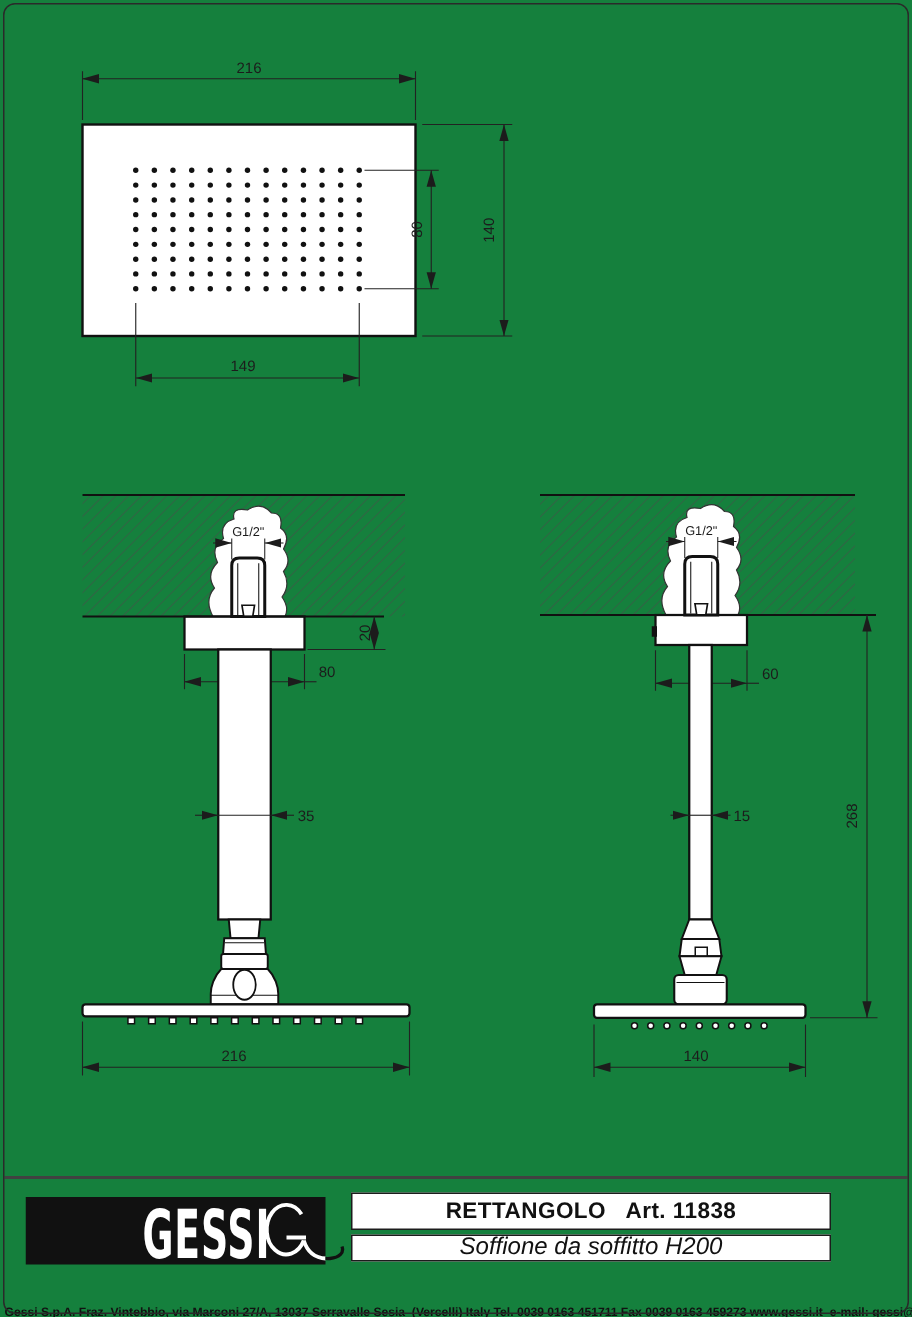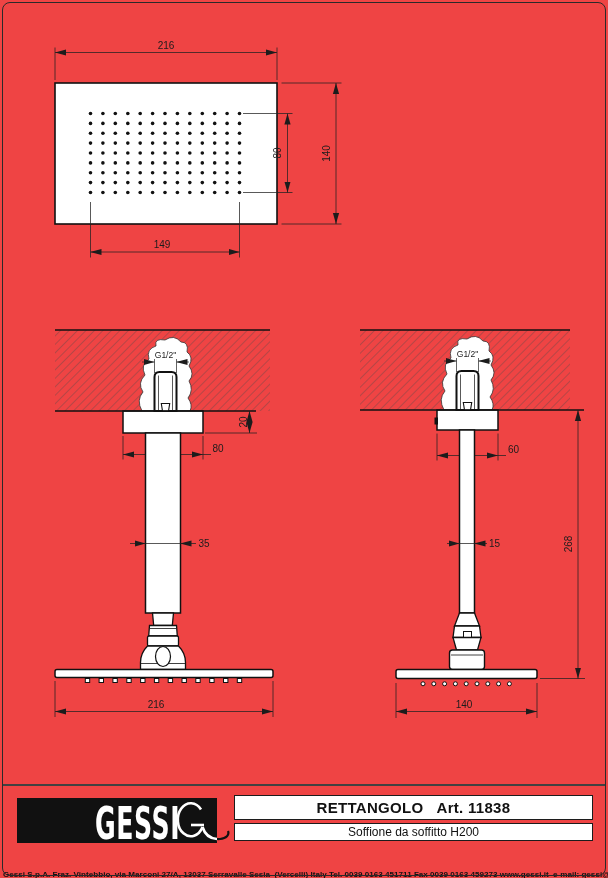--- a/index.html
+++ b/index.html
@@ -1,39 +1,39 @@
 <!DOCTYPE html>
 <html><head>
 <meta charset="utf-8">
 <style>
   html,body{margin:0;padding:0;background:#fff;}
   .page{
-    position:relative;width:608px;height:878px;background:#ef4444;
+    position:relative;width:608px;height:878px;background:#15803d;
     font-family:"Liberation Sans",sans-serif;overflow:hidden;box-sizing:border-box;
   }
   .page-border{
     position:absolute;left:2px;top:2px;width:602px;height:872px;
     border:1.6px solid #2a2a2a;border-radius:8px;pointer-events:none;
   }
   svg text.dim{
     font-family:"Liberation Sans",sans-serif;font-size:10px;fill:#1c1c1c;
   }
   svg text.thread{
     font-family:"Liberation Sans",sans-serif;font-size:8.5px;fill:#1c1c1c;
   }
   .sep{position:absolute;left:3px;top:784px;width:602px;height:2.4px;background:#414141;}
   .logo{position:absolute;left:17px;top:797px;}
   .tbox{
-    position:absolute;left:234px;width:359px;box-sizing:border-box;
+    position:absolute;left:234px;width:320px;box-sizing:border-box;
     border:1.3px solid #1c1c1c;display:flex;align-items:center;justify-content:center;
     background:#fff;
   }
   .tbox1{top:795px;height:25px;font-size:15px;font-weight:bold;color:#111;letter-spacing:.3px;}
   .tbox1 .art{margin-left:13px;}
-  .tbox2{top:823px;height:18px;font-size:12px;color:#111;}
+  .tbox2{top:823px;height:18px;font-size:16px;color:#111;font-style:italic;}
   .addr{
     position:absolute;left:3px;top:847px;width:602px;text-align:center;color:#111;
     font-size:8.1px;font-weight:bold;line-height:11.2px;white-space:pre;
   }
 </style>
 </head>
 <body>
 
 <div class="page">
 

